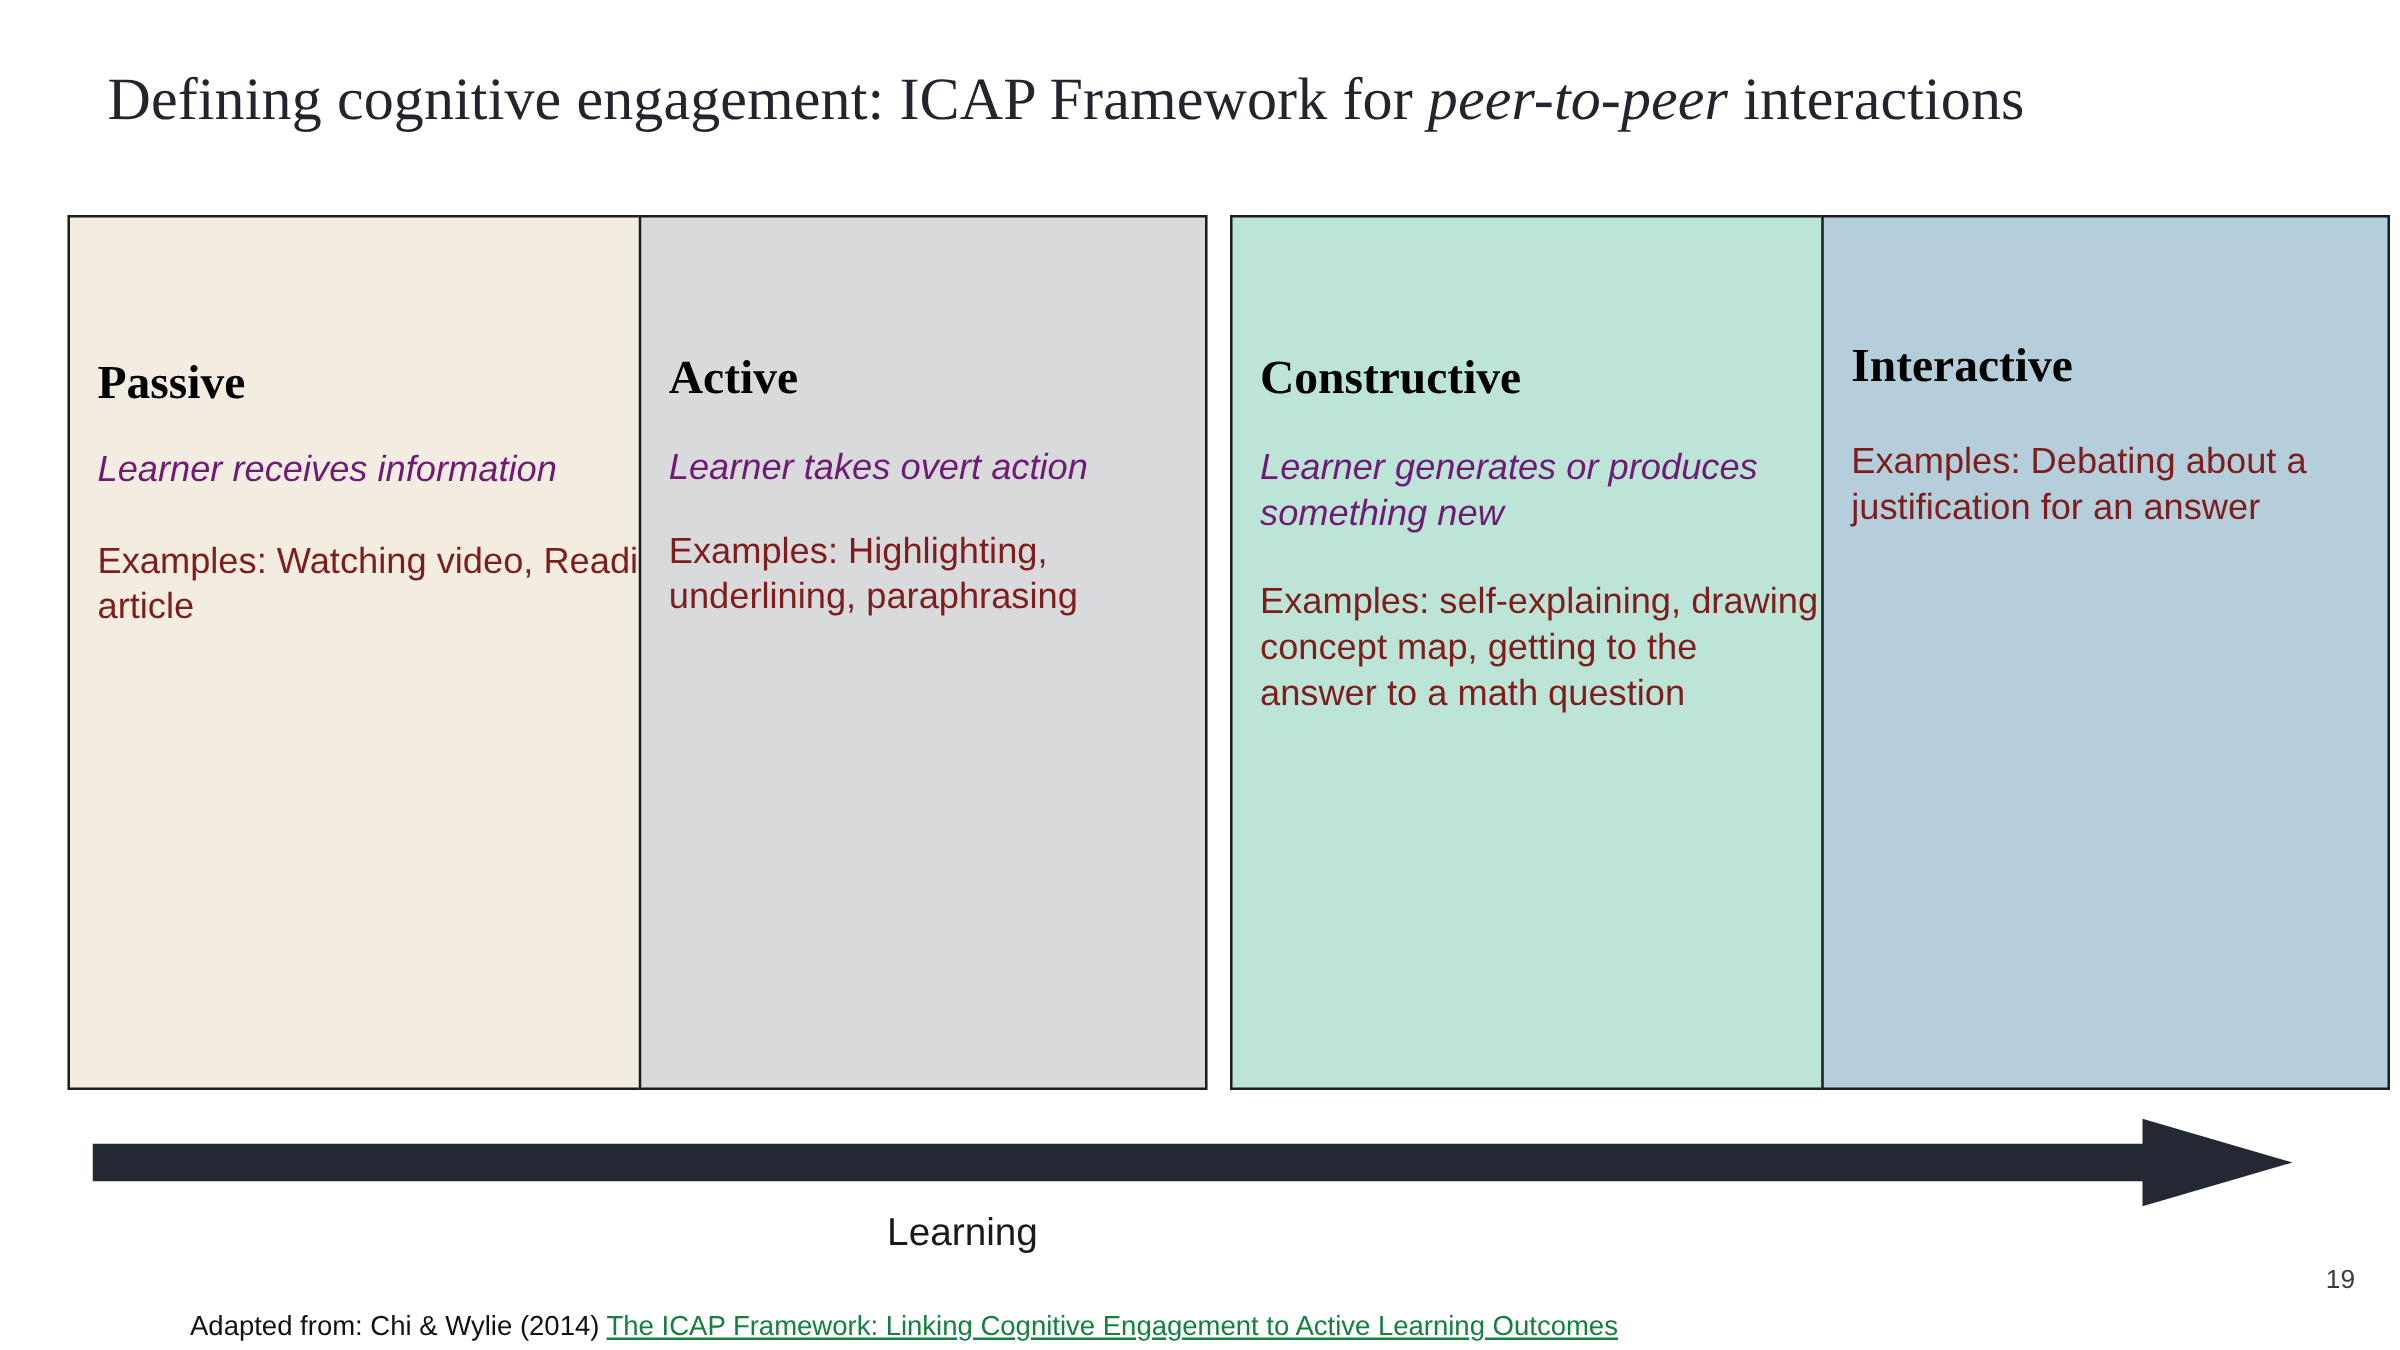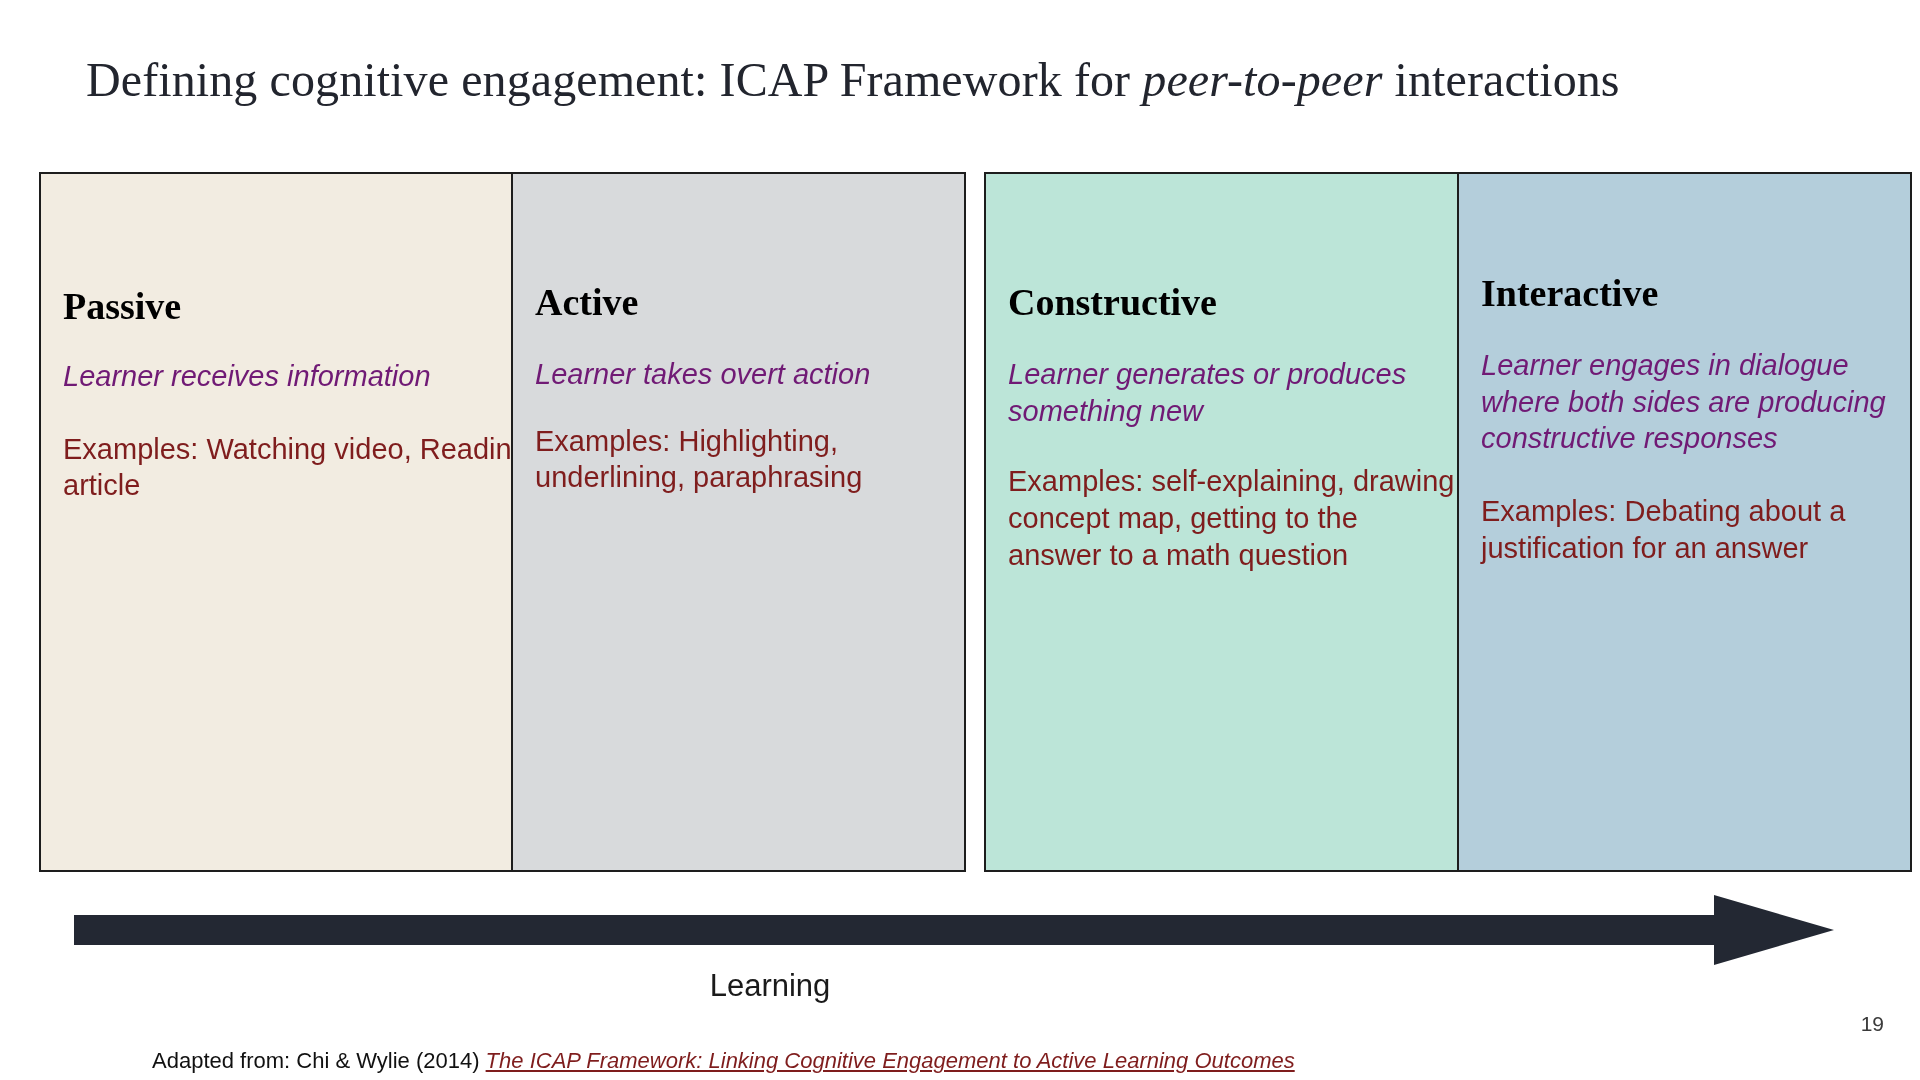--- a/index.html
+++ b/index.html
@@ -49,21 +49,21 @@
     height: 700px;
   }
   .card {
     position: absolute;
     top: 0;
     height: 700px;
     border: 2px solid #1d1d1d;
     box-sizing: border-box;
     padding: 0 22px;
   }
-  .card-1 { left: 1px;    width: 533px; background: #f2ece1; }
+  .card-1 { left: 16px;    width: 533px; background: #f2ece1; }
   .card-2 { left: 473px;  width: 455px; background: #d8dadc; }
   .card-3 { left: 946px;  width: 498px; background: #bce5d8; }
   .card-4 { left: 1419px; width: 455px; background: #b4cedb; }
 
   .card-heading {
     font-family: "Liberation Serif", "DejaVu Serif", serif;
     font-weight: bold;
     font-size: 38px;
     color: #000000;
     margin: 0;
@@ -137,23 +137,22 @@
   .footer {
     position: absolute;
     left: 152px;
     top: 1048px;
     font-family: "Liberation Sans", sans-serif;
     font-size: 22px;
     color: #111111;
     white-space: nowrap;
   }
   .footer .link {
-    color: #7f1d1d;
+    color: #15803d;
     text-decoration: underline;
-    font-style: italic;
   }
 </style>
 </head>
 <body>
 
 <div class="slide">
 
   <div class="slide-title">
     <span>Defining cognitive engagement: ICAP Framework for </span><span class="em">peer-to-peer</span><span> interactions</span>
   </div>
@@ -173,21 +172,20 @@
     </div>
 
     <div class="card card-3">
       <div class="card-heading">Constructive</div>
       <div class="card-definition">Learner generates or produces something new</div>
       <div class="card-examples">Examples: self-explaining, drawing concept map, getting to the answer to a math question</div>
     </div>
 
     <div class="card card-4">
       <div class="card-heading">Interactive</div>
-      <div class="card-definition">Learner engages in dialogue where both sides are producing constructive responses</div>
       <div class="card-examples">Examples: Debating about a justification for an answer</div>
     </div>
 
   </div>
 
   <div class="arrow-wrap">
     <svg class="arrow-svg" width="1760" height="70" viewBox="0 0 1760 70">
       <polygon points="0,20 1640,20 1640,0 1760,35 1640,70 1640,50 0,50" fill="#232833"></polygon>
     </svg>
   </div>

